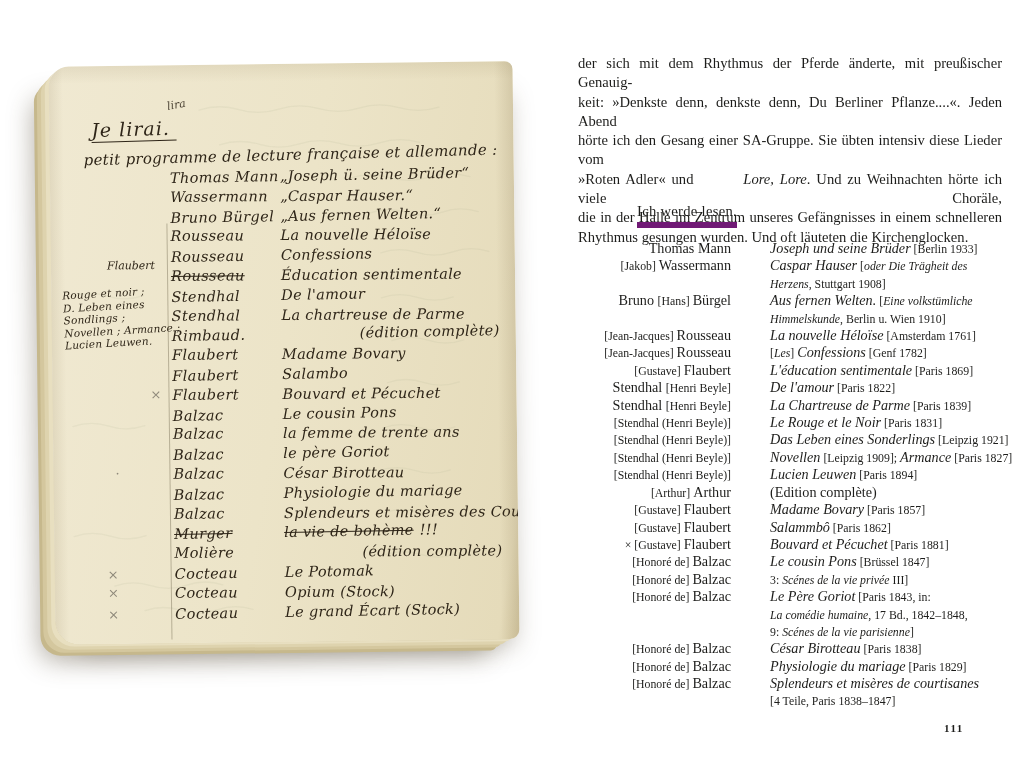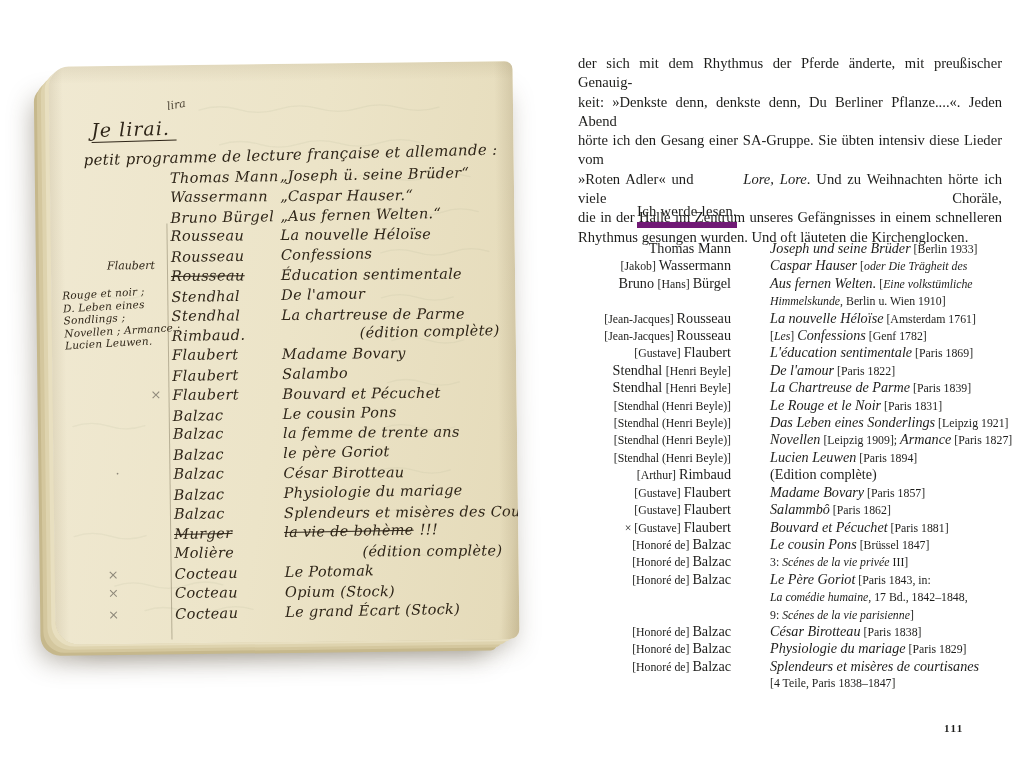--- a/index.html
+++ b/index.html
@@ -228,20 +228,21 @@
       <div class="bib-row">
         <div class="bib-author"><span class="sg-n">Thomas Mann</span></div>
         <div class="bib-title">
           <div class="title-line"><span class="sg-i">Joseph und seine Brüder</span><span class="sg-s"> [Berlin 1933]</span></div>
         </div>
       </div>
       <div class="bib-row">
         <div class="bib-author"><span class="sg-s">[Jakob] </span><span class="sg-n">Wassermann</span></div>
         <div class="bib-title">
           <div class="title-line"><span class="sg-i">Caspar Hauser</span><span class="sg-s"> [</span><span class="sg-si">oder Die Trägheit des</span></div>
+          <div class="title-line"><span class="sg-si">Herzens</span><span class="sg-s">, Stuttgart 1908]</span></div>
         </div>
       </div>
       <div class="bib-row">
         <div class="bib-author"><span class="sg-n">Bruno </span><span class="sg-s">[Hans] </span><span class="sg-n">Bürgel</span></div>
         <div class="bib-title">
           <div class="title-line"><span class="sg-i">Aus fernen Welten.</span><span class="sg-s"> [</span><span class="sg-si">Eine volkstümliche</span></div>
           <div class="title-line"><span class="sg-si">Himmelskunde</span><span class="sg-s">, Berlin u. Wien 1910]</span></div>
         </div>
       </div>
       <div class="bib-row">
@@ -292,21 +293,21 @@
           <div class="title-line"><span class="sg-i">Novellen</span><span class="sg-s"> [Leipzig 1909]; </span><span class="sg-i">Armance</span><span class="sg-s"> [Paris 1827]</span></div>
         </div>
       </div>
       <div class="bib-row">
         <div class="bib-author"><span class="sg-s">[Stendhal (Henri Beyle)]</span></div>
         <div class="bib-title">
           <div class="title-line"><span class="sg-i">Lucien Leuwen</span><span class="sg-s"> [Paris 1894]</span></div>
         </div>
       </div>
       <div class="bib-row">
-        <div class="bib-author"><span class="sg-s">[Arthur] </span><span class="sg-n">Rimbaud</span></div>
+        <div class="bib-author"><span class="sg-s">[Arthur] </span><span class="sg-n">Arthur</span></div>
         <div class="bib-title">
           <div class="title-line"><span class="sg-n">(Edition complète)</span></div>
         </div>
       </div>
       <div class="bib-row">
         <div class="bib-author"><span class="sg-s">[Gustave] </span><span class="sg-n">Flaubert</span></div>
         <div class="bib-title">
           <div class="title-line"><span class="sg-i">Madame Bovary</span><span class="sg-s"> [Paris 1857]</span></div>
         </div>
       </div>

